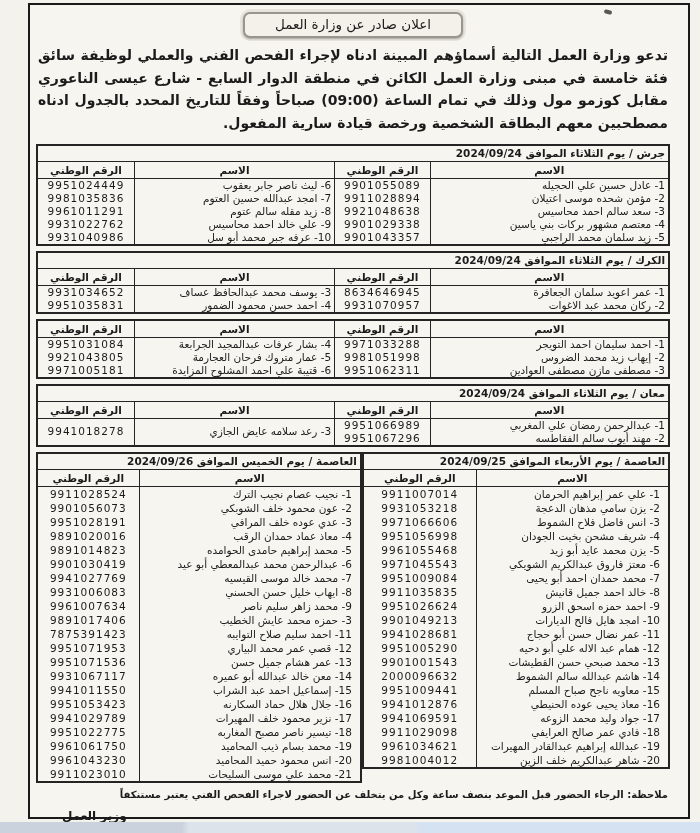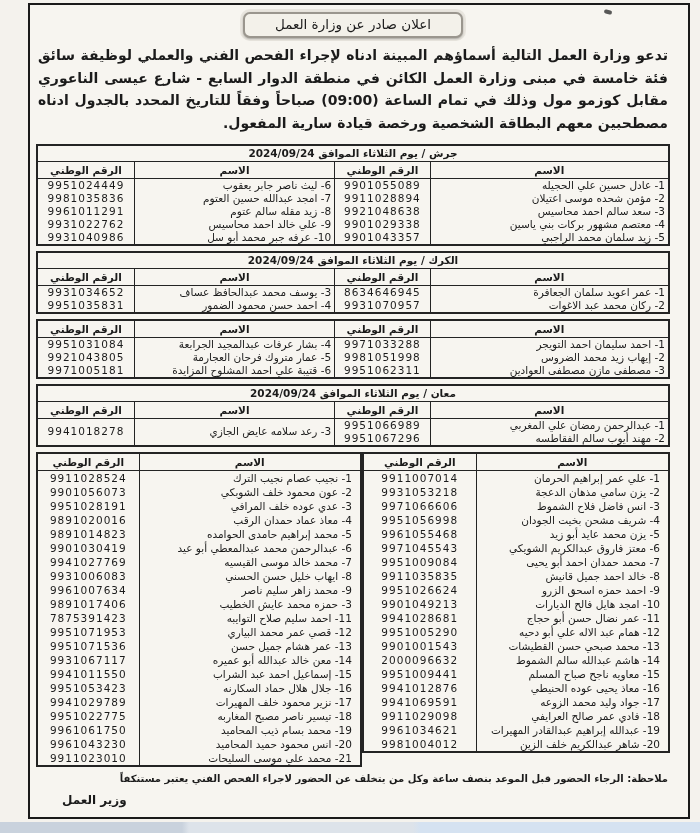--- a/index.html
+++ b/index.html
@@ -39,21 +39,21 @@
     border:2px solid #242424;
     margin:0 0 5px 0;
     table-layout:fixed;
   }
   table.grid td{
     padding:0 3px;overflow:hidden;white-space:nowrap;
     font-size:10.5px;
   }
   td.ttl{
     border:1px solid #242424;
-    text-align:center;font-weight:bold;font-size:11px;
+    font-weight:bold;font-size:11px;
     height:15px;line-height:15px;
   }
   td.hdr{
     border:1px solid #242424;
     text-align:center;font-weight:bold;font-size:11px;
     height:16px;line-height:16px;
   }
   td.nm{
     border-top:none;border-bottom:none;
     border-right:1px solid #242424;border-left:1px solid #242424;
@@ -253,20 +253,23 @@
 
     <div id="capital-tables" class="cap-row">
         <div class="cap cap-0">
           <table class="grid">
             <colgroup>
               <col style="width: 63%;">
               <col style="width: 37%;">
             </colgroup>
             <tbody>
               <tr>
+                <td class="ttl" colspan="2">العاصمة / يوم الأربعاء الموافق 2024/09/25</td>
+              </tr>
+              <tr>
                 <td class="hdr">الاسم</td>
                 <td class="hdr">الرقم الوطني</td>
               </tr>
               <tr>
                 <td class="nm">1-   علي عمر إبراهيم الحرمان</td>
                 <td class="num">9911007014</td>
               </tr>
               <tr>
                 <td class="nm">2-   يزن سامي مذهان الدعجة</td>
                 <td class="num">9931053218</td>
@@ -347,20 +350,23 @@
           </table>
         </div>
         <div class="cap cap-1">
           <table class="grid">
             <colgroup>
               <col style="width: 68.5%;">
               <col style="width: 31.5%;">
             </colgroup>
             <tbody>
               <tr>
+                <td class="ttl" colspan="2">العاصمة / يوم الخميس الموافق 2024/09/26</td>
+              </tr>
+              <tr>
                 <td class="hdr">الاسم</td>
                 <td class="hdr">الرقم الوطني</td>
               </tr>
               <tr>
                 <td class="nm">1-   نجيب عصام نجيب الترك</td>
                 <td class="num">9911028524</td>
               </tr>
               <tr>
                 <td class="nm">2-   عون محمود خلف الشوبكي</td>
                 <td class="num">9901056073</td>

